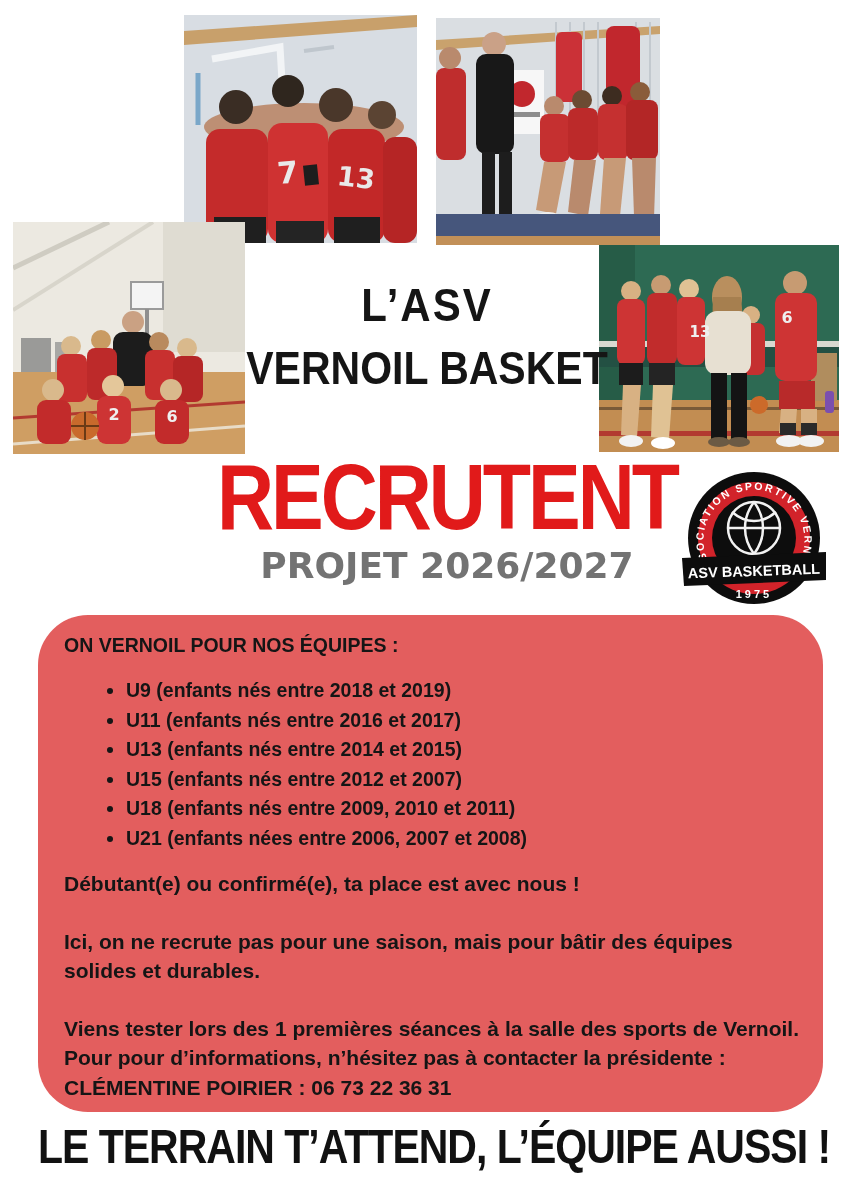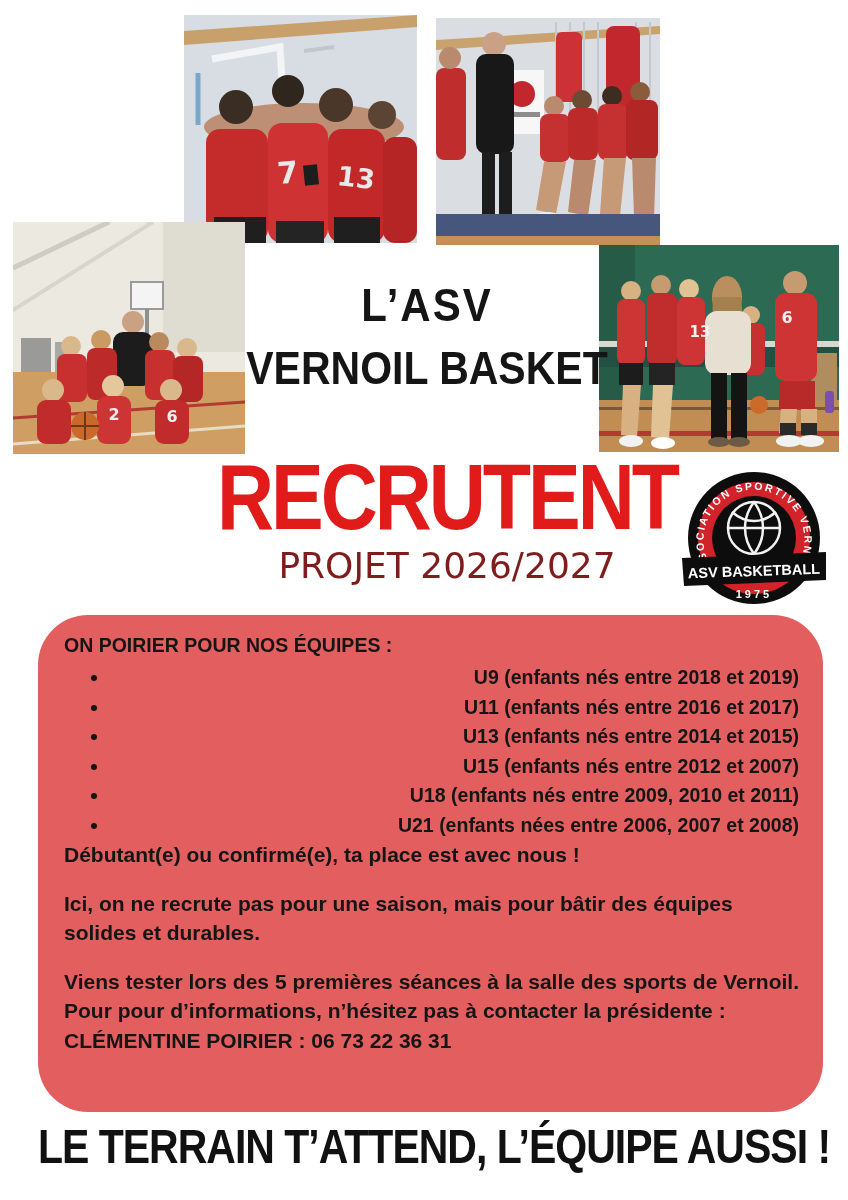--- a/index.html
+++ b/index.html
@@ -26,39 +26,39 @@
   .headline{
     position:absolute;left:46px;top:452px;width:802px;text-align:center;
   }
   .headline span{
     display:inline-block;font-weight:bold;font-size:79px;letter-spacing:-3px;
     color:#e11a1a;transform:scaleY(1.18);transform-origin:50% 55%;
     font-family:"Liberation Sans",sans-serif;
   }
   .subheadline{
     position:absolute;left:46px;top:545px;width:802px;text-align:center;
-    font-family:"DejaVu Sans",sans-serif;font-weight:normal;font-size:36px;
-    color:#7f1d1d;letter-spacing:0px;
+    font-family:"DejaVu Sans",sans-serif;font-weight:bold;font-size:36px;
+    color:#737373;letter-spacing:0px;
   }
   .logo{position:absolute;left:682px;top:466px;width:144px;height:146px;}
 
   .recruit-box{
     position:absolute;left:38px;top:615px;width:785px;height:497px;
     background:#e35e5e;border-radius:50px;box-sizing:border-box;
     padding:16px 24px 0 26px;color:#151515;
   }
   .recruit-box .heading{
     margin:0 0 3px 0;font-size:19.5px;font-weight:bold;line-height:29px;
   }
-  .recruit-box ul{margin:0;padding:0 0 0 46px;text-align:right;}
+  .recruit-box ul{margin:16px;padding:0 0 0 46px;}
   .recruit-box li{
     font-size:19.5px;font-weight:bold;line-height:29.5px;list-style:disc;
   }
   .recruit-box p{margin:0;font-size:21px;font-weight:bold;line-height:29.5px;}
-  .recruit-box .gap{margin-top:19px;}
+  .recruit-box .gap{margin-top:28px;}
 
   .footer-line{
     position:absolute;left:20px;top:1124px;width:828px;text-align:center;
   }
   .footer-line span{
     display:inline-block;font-weight:bold;font-size:41px;letter-spacing:-1px;
     color:#111111;transform:scaleY(1.15);transform-origin:50% 50%;
     font-family:"Liberation Sans",sans-serif;
   }
 </style>
@@ -275,32 +275,32 @@
       </text>
       <g>
         <polygon points="0,92 144,86 146,114 2,120" fill="#0d0d0d"></polygon>
         <text x="72" y="110" text-anchor="middle" fill="#ffffff" font-size="14.5" font-weight="bold" font-family="Liberation Sans, sans-serif" transform="rotate(-2 72 106)">ASV BASKETBALL</text>
       </g>
       <text x="72" y="132" text-anchor="middle" fill="#ffffff" font-size="11" font-weight="bold" letter-spacing="3" font-family="Liberation Sans, sans-serif">1975</text>
     </svg>
   </div>
 
   <div class="recruit-box">
-    <p class="heading">ON POIRIER POUR NOS ÉQUIPES :</p>
+    <p class="heading">ON VERNOIL POUR NOS ÉQUIPES :</p>
     <ul>
       <li>U9 (enfants nés entre 2018 et 2019)</li>
       <li>U11 (enfants nés entre 2016 et 2017)</li>
       <li>U13 (enfants nés entre 2014 et 2015)</li>
       <li>U15 (enfants nés entre 2012 et 2007)</li>
       <li>U18 (enfants nés entre 2009, 2010 et 2011)</li>
       <li>U21 (enfants nées entre 2006, 2007 et 2008)</li>
     </ul>
     <p>Débutant(e) ou confirmé(e), ta place est avec nous !</p>
     <p class="gap">Ici, on ne recrute pas pour une saison, mais pour bâtir des équipes solides et durables.</p>
-    <p class="gap">Viens tester lors des 5 premières séances à la salle des sports de Vernoil.</p>
+    <p class="gap">Viens tester lors des 1 premières séances à la salle des sports de Vernoil.</p>
     <p>Pour pour d’informations, n’hésitez pas à contacter la présidente :</p>
     <p>CLÉMENTINE POIRIER : 06 73 22 36 31</p>
   </div>
 
   <div class="footer-line">
     <span>LE TERRAIN T’ATTEND, L’ÉQUIPE AUSSI !</span>
   </div>
 
 </div>
 

